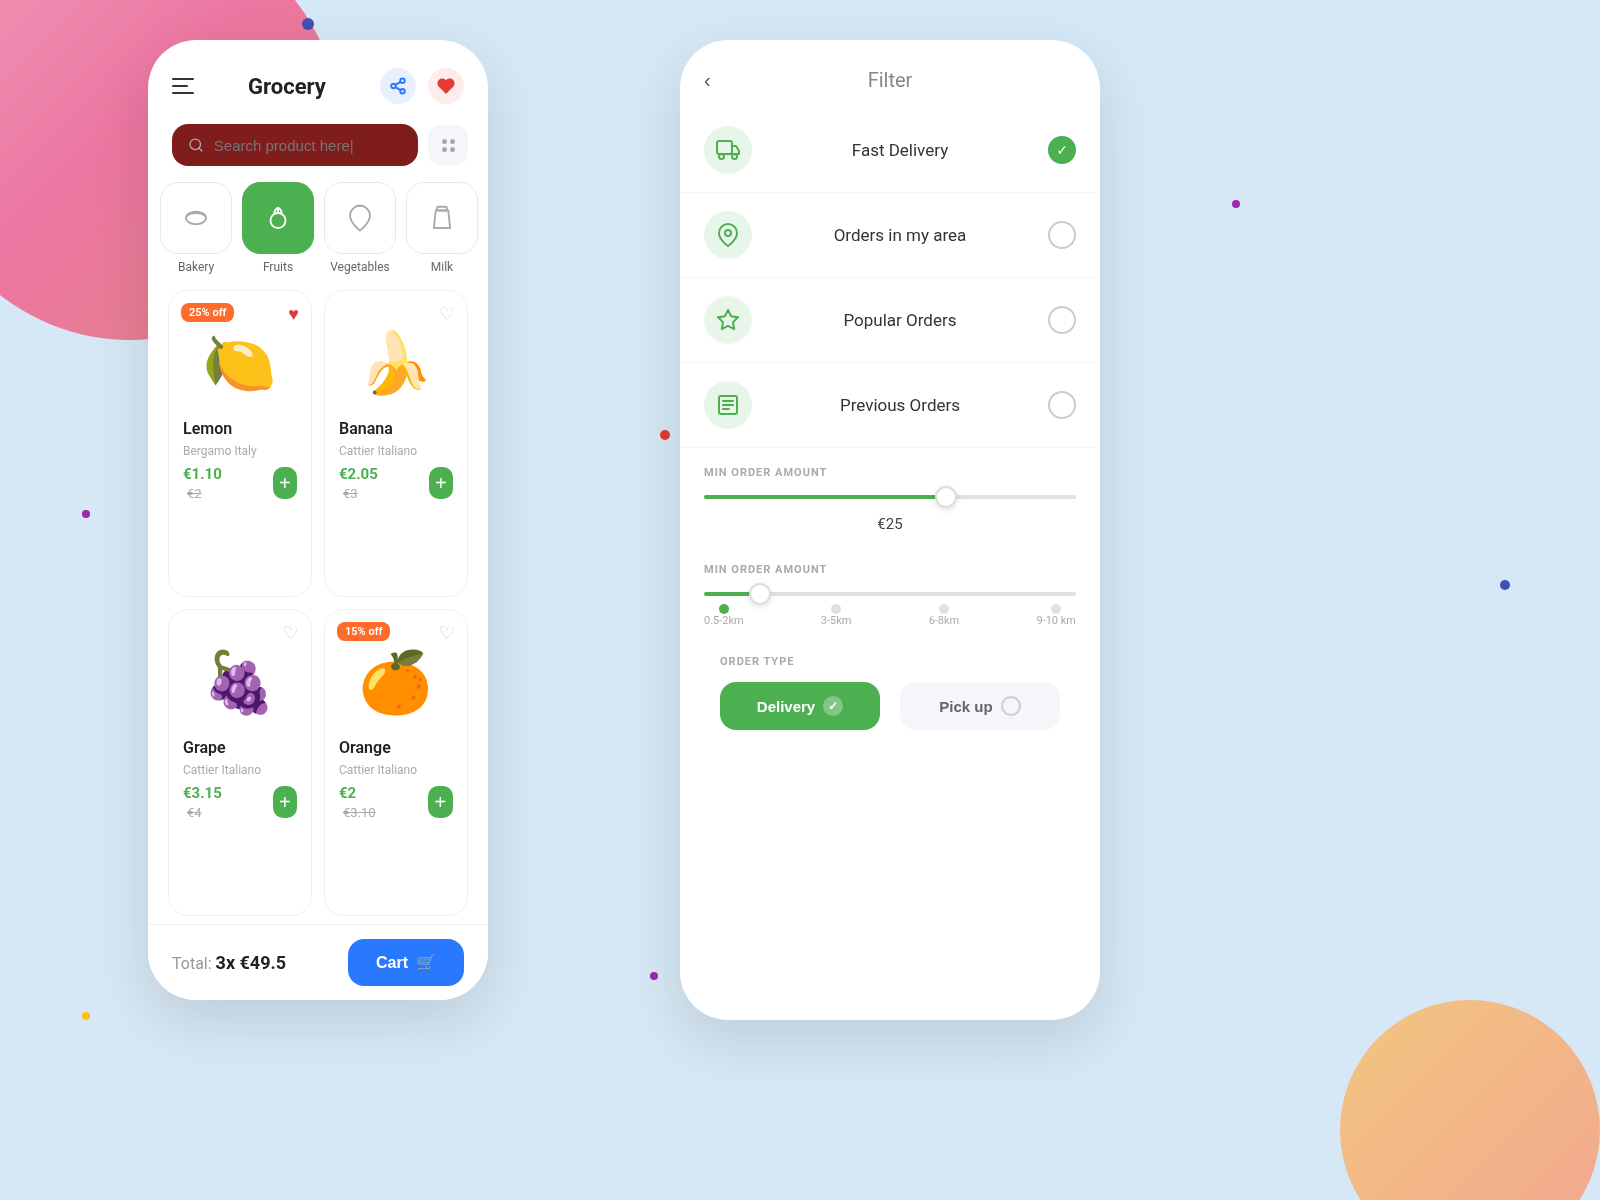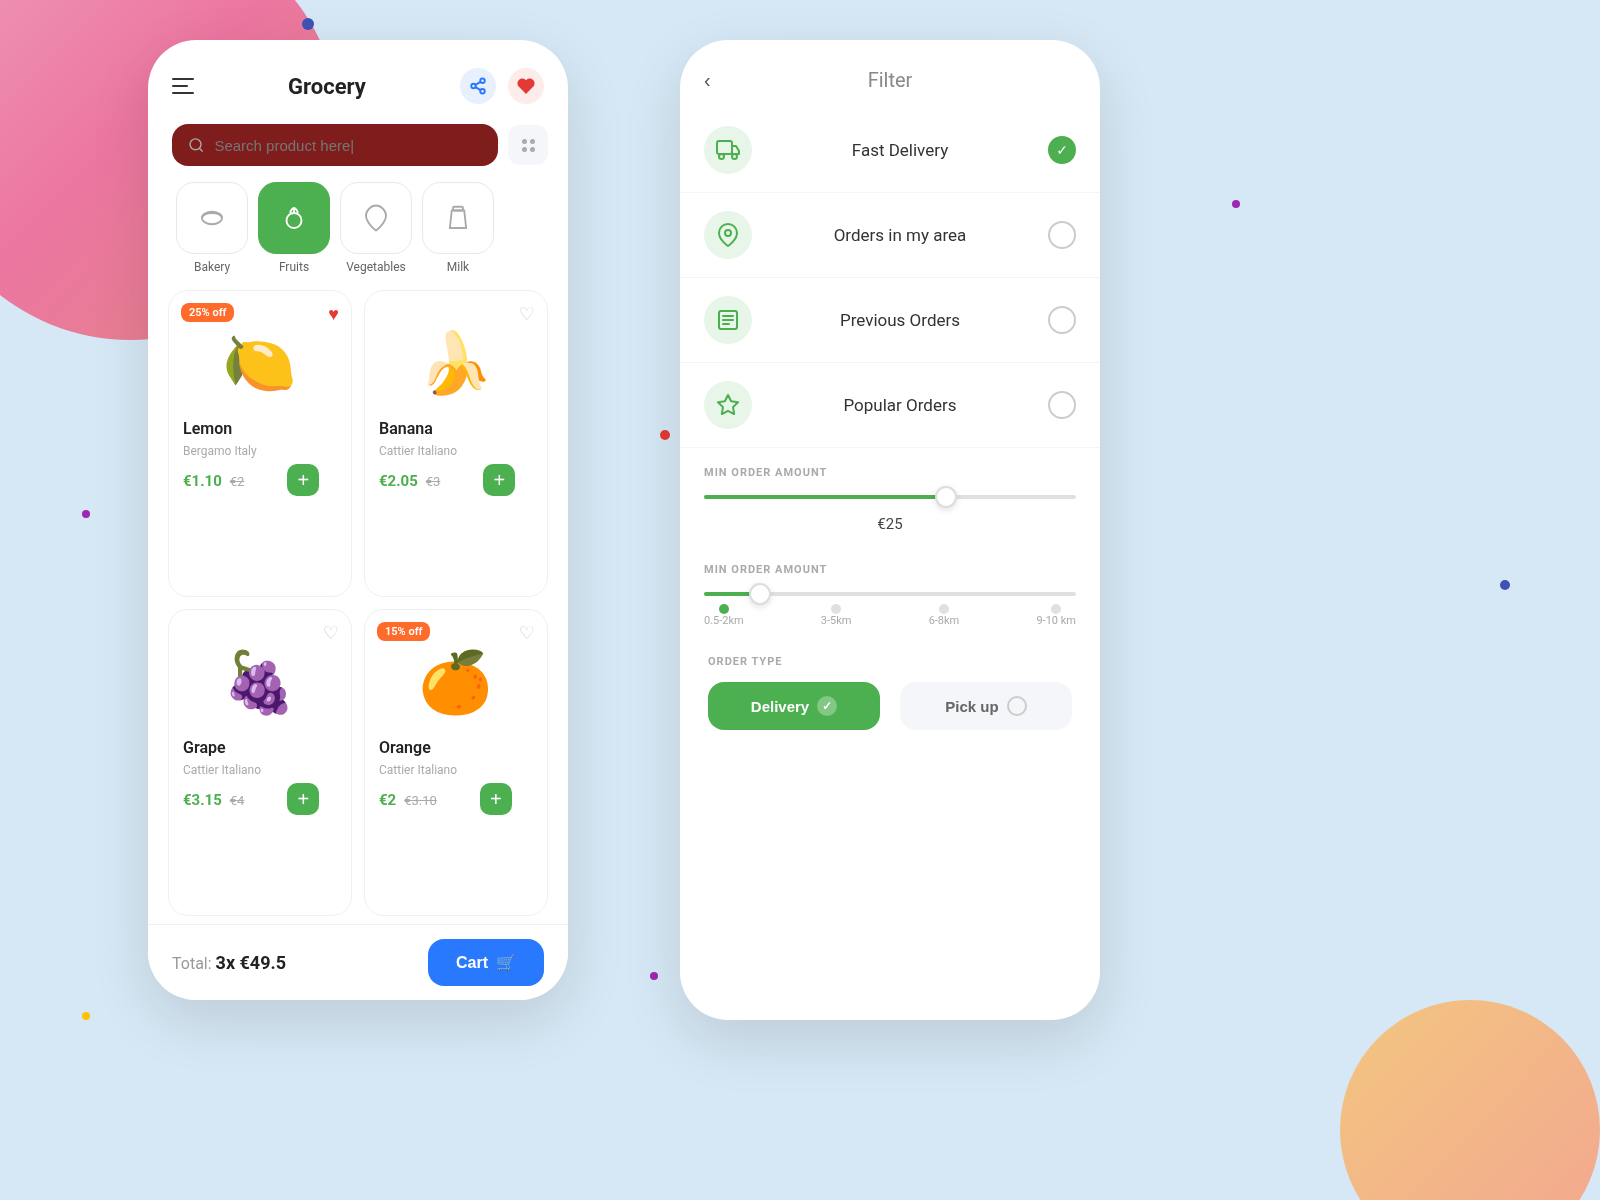--- a/index.html
+++ b/index.html
@@ -33,21 +33,21 @@
       border-radius: 50%;
       opacity: 0.7;
     }
     .dot { position: absolute; border-radius: 50%; }
 
     
     .phone-left {
       position: absolute;
       left: 148px;
       top: 40px;
-      width: 420px;
+      width: 340px;
       min-height: 960px;
       background: #fff;
       border-radius: 48px;
       box-shadow: 0 20px 60px rgba(0,0,0,0.12);
       overflow: hidden;
       display: flex;
       flex-direction: column;
     }
 
     .phone-header {
@@ -141,21 +141,21 @@
       height: 5px;
       background: #aaa;
       border-radius: 50%;
       display: block;
     }
 
     
     .categories {
       display: flex;
       gap: 10px;
-      padding: 8px 28px;
+      padding: 8px 12px;
       overflow-x: auto;
     }
     .category-item {
       display: flex;
       flex-direction: column;
       align-items: center;
       gap: 6px;
       cursor: pointer;
     }
     .category-icon {
@@ -447,21 +447,21 @@
       background: #e0e0e0;
     }
     .distance-dot.active { background: #4caf50; }
     .distance-dot-label {
       font-size: 11px;
       color: #aaa;
     }
 
     
     .order-type-section {
-      padding: 16px 28px;
+      padding: 16px 40px;
     }
     .order-type-buttons {
       display: flex;
       gap: 20px;
       margin-top: 12px;
       align-items: center;
     }
     .order-type-btn {
       flex: 1;
       padding: 14px;
@@ -681,36 +681,36 @@
         <path d="M21 10c0 7-9 13-9 13s-9-6-9-13a9 9 0 0 1 18 0z"></path>
         <circle cx="12" cy="10" r="3"></circle>
       </svg>
     </div>
     <span class="filter-option-label">Orders in my area</span>
     <div class="radio-check"></div>
   </div>
 
   <div class="filter-option">
     <div class="filter-icon-circle">
+      <svg width="24" height="24" viewBox="0 0 24 24" fill="none" stroke="#4caf50" stroke-width="2" stroke-linecap="round" stroke-linejoin="round">
+        <polygon points="12 2 15.09 8.26 22 9.27 17 14.14 18.18 21.02 12 17.77 5.82 21.02 7 14.14 2 9.27 8.91 8.26 12 2"></polygon>
+      </svg>
+    </div>
+    <span class="filter-option-label">Popular Orders</span>
+    <div class="radio-check"></div>
+  </div>
+
+  <div class="filter-option">
+    <div class="filter-icon-circle">
       <svg width="24" height="24" viewBox="0 0 24 24" fill="none" stroke="#4caf50" stroke-width="2" stroke-linecap="round">
         <rect x="3" y="3" width="18" height="18" rx="2"></rect>
         <path d="M7 8h10M7 12h10M7 16h6"></path>
       </svg>
     </div>
     <span class="filter-option-label">Previous Orders</span>
-    <div class="radio-check"></div>
-  </div>
-
-  <div class="filter-option">
-    <div class="filter-icon-circle">
-      <svg width="24" height="24" viewBox="0 0 24 24" fill="none" stroke="#4caf50" stroke-width="2" stroke-linecap="round" stroke-linejoin="round">
-        <polygon points="12 2 15.09 8.26 22 9.27 17 14.14 18.18 21.02 12 17.77 5.82 21.02 7 14.14 2 9.27 8.91 8.26 12 2"></polygon>
-      </svg>
-    </div>
-    <span class="filter-option-label">Popular Orders</span>
     <div class="radio-check"></div>
   </div>
 
   <div class="slider-section">
     <div class="slider-label">MIN ORDER AMOUNT</div>
     <div class="slider-track">
       <div class="slider-fill" style="width: 65%;"></div>
       <div class="slider-thumb" style="left: calc(65% - 11px);"></div>
     </div>
     <div class="slider-value">€25</div>

